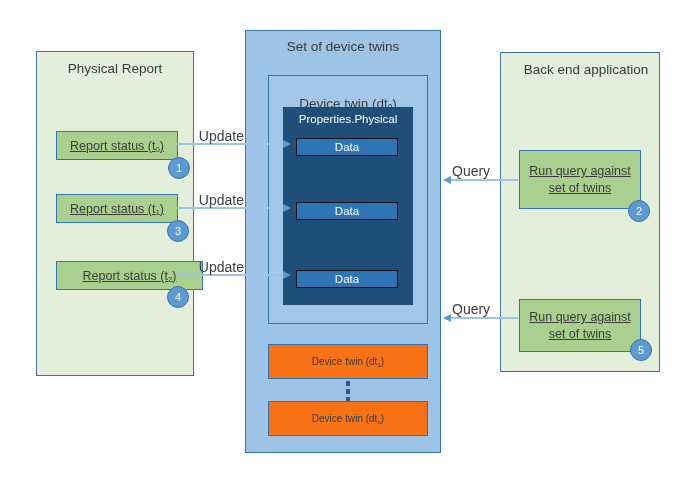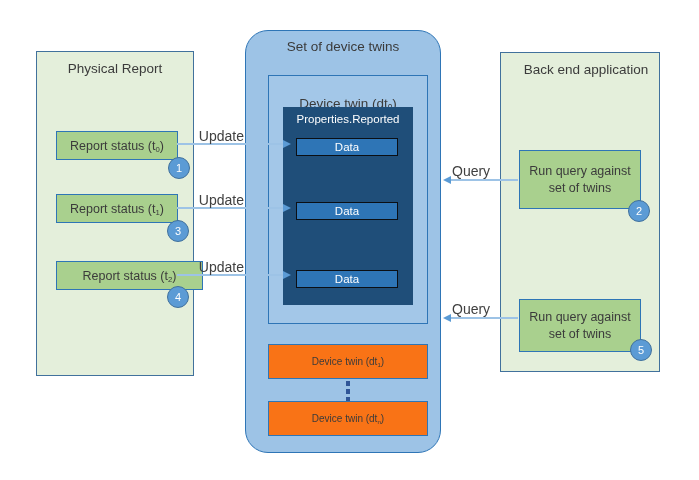--- a/index.html
+++ b/index.html
@@ -20,20 +20,21 @@
     background: #E4EFDB;
     border: 1.5px solid #41719C;
   }
   .green-item {
     background: #A9D08E;
     border: 1.5px solid #2E75B6;
     display: flex; align-items: center; justify-content: center;
     text-align: center;
     color: #3B3B3B;
     font-size: 12.5px;
+    text-decoration: underline;
   }
   .blue-outer {
     background: #9DC3E6;
     border: 1.5px solid #2E75B6;
   }
   .blue-sub {
     background: #f97316;
     border: 1.5px solid #2E75B6;
     display: flex; align-items: center; justify-content: center;
     color: #3B3B3B;
@@ -132,28 +133,28 @@
 
     <div class="abs green-item" style="left:19px; top:209px; width:147px; height:29px;">
       <span><span>Report status (t</span><sub>2</sub><span>)</span></span>
     </div>
 
     <div class="badge" style="left:131px; top:105px;">1</div>
     <div class="badge" style="left:130px; top:168px;">3</div>
     <div class="badge" style="left:130px; top:234px;">4</div>
   </div>
 
-  <div class="abs blue-outer" style="left:245px; top:30px; width:196px; height:423px;border-radius:23px;">
+  <div class="abs blue-outer" style="left:245px; top:30px; width:196px; height:423px;">
     <div class="box-title" style="top:8px;">Set of device twins</div>
 
     <div class="abs blue-outer" style="left:22px; top:44px; width:160px; height:249px; background:#A3C7E8;">
       <div class="box-title" style="top:20px;"><span>Device twin (dt</span><sub>0</sub><span>)</span></div>
 
       <div class="abs navy-box" style="left:14px; top:31px; width:130px; height:198px;">
-        <div class="navy-title" style="top:6px;">Properties.Reported</div>
+        <div class="navy-title" style="top:6px;">Properties.Physical</div>
 
         <div class="abs data-box" style="left:13px; top:31px; width:102px; height:18px;">Data</div>
         <div class="abs data-box" style="left:13px; top:95px; width:102px; height:18px;">Data</div>
         <div class="abs data-box" style="left:13px; top:163px; width:102px; height:18px;">Data</div>
       </div>
     </div>
 
     <div class="abs blue-sub" style="left:22px; top:313px; width:160px; height:35px;">
       <span><span>Device twin (dt</span><sub>1</sub><span>)</span></span>
     </div>

